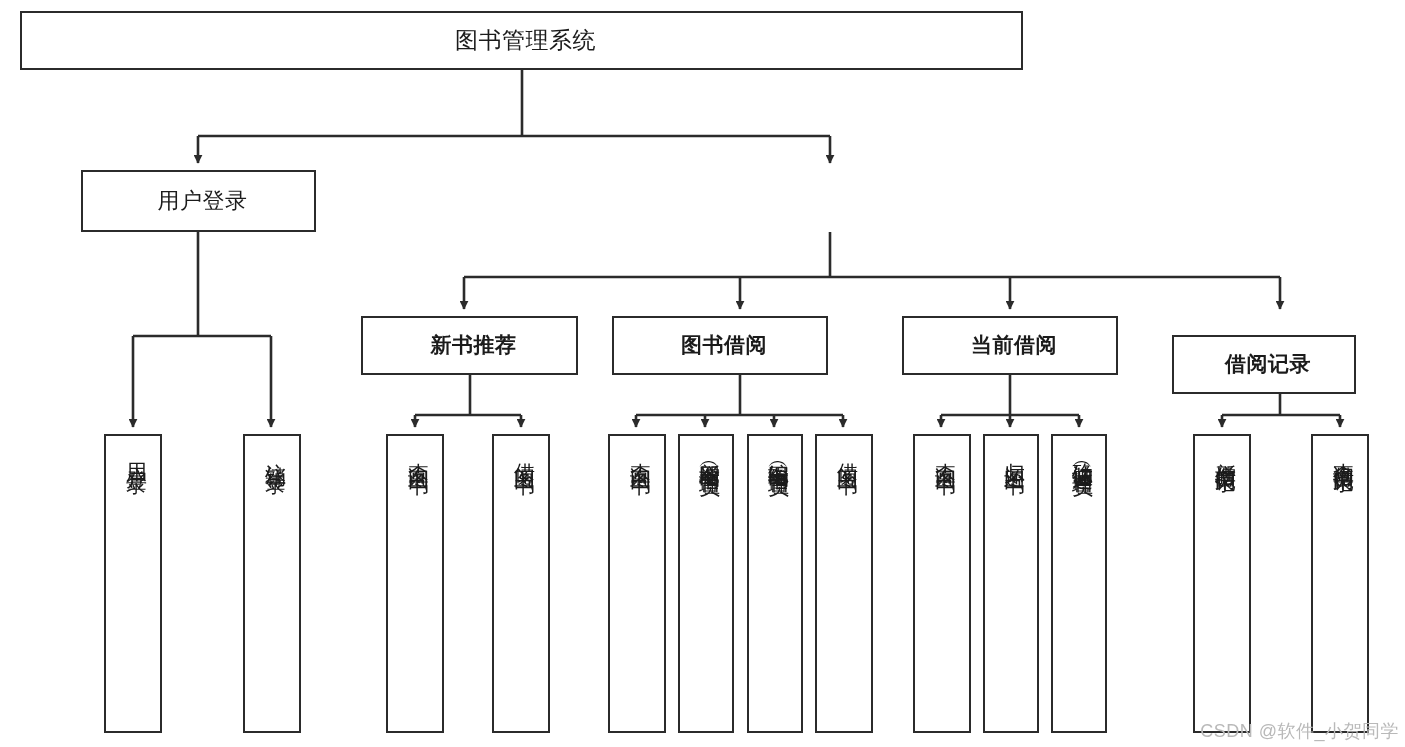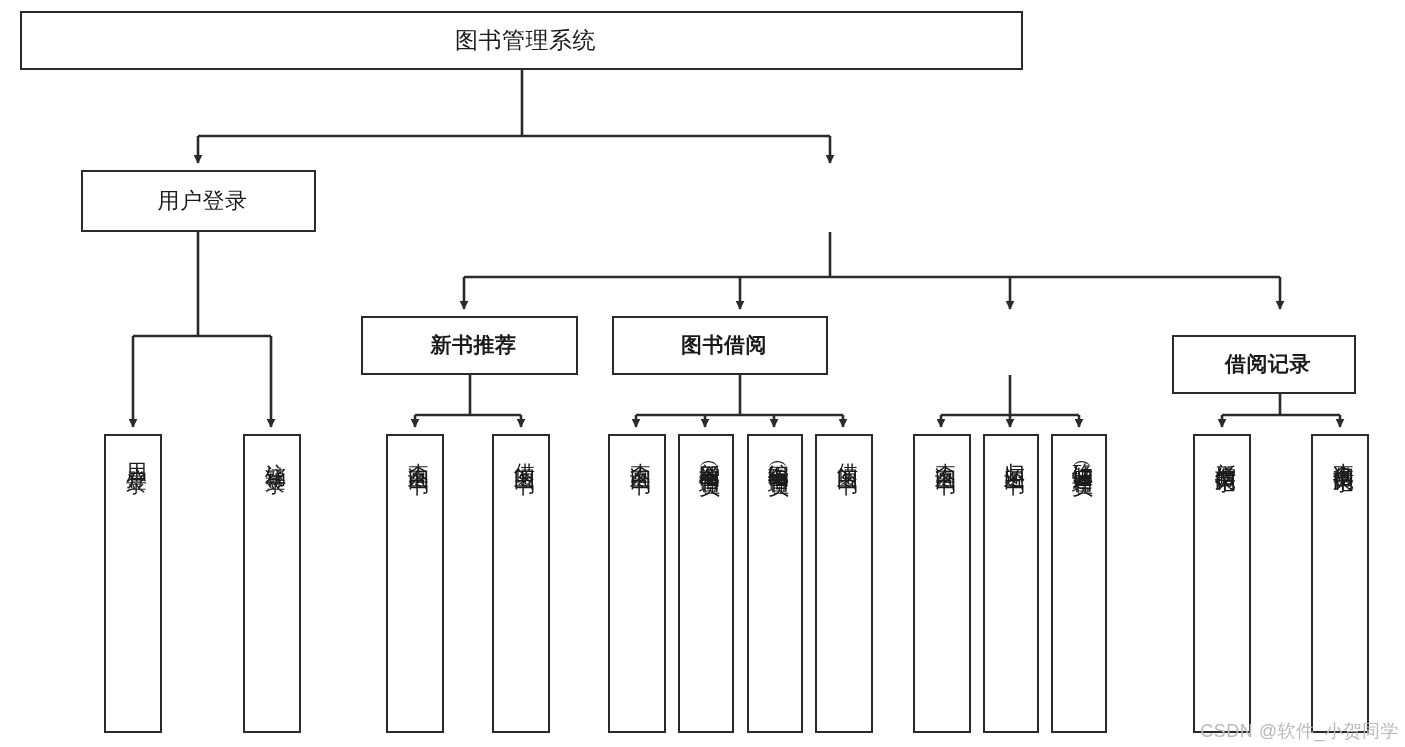--- a/index.html
+++ b/index.html
@@ -136,20 +136,23 @@
   <div class="node level-2" style="left:81px; top:170px; width:235px; height:62px;">
     <span class="node-label">用户登录</span>
   </div>
 
   <div class="node level-3" style="left:361px; top:316px; width:217px; height:59px;">
     <span class="node-label">新书推荐</span>
   </div>
   <div class="node level-3" style="left:612px; top:316px; width:216px; height:59px;">
     <span class="node-label">图书借阅</span>
   </div>
+  <div class="node level-3" style="left:902px; top:316px; width:216px; height:59px;">
+    <span class="node-label">当前借阅</span>
+  </div>
   <div class="node level-3" style="left:1172px; top:316px; width:184px; height:59px;margin-top:19px;">
     <span class="node-label">借阅记录</span>
   </div>
 
   <div class="node leaf" style="left:104px; top:434px; width:58px; height:299px;">
     <span class="node-label">用户登录</span>
   </div>
   <div class="node leaf" style="left:243px; top:434px; width:58px; height:299px;">
     <span class="node-label">注销登录</span>
   </div>

